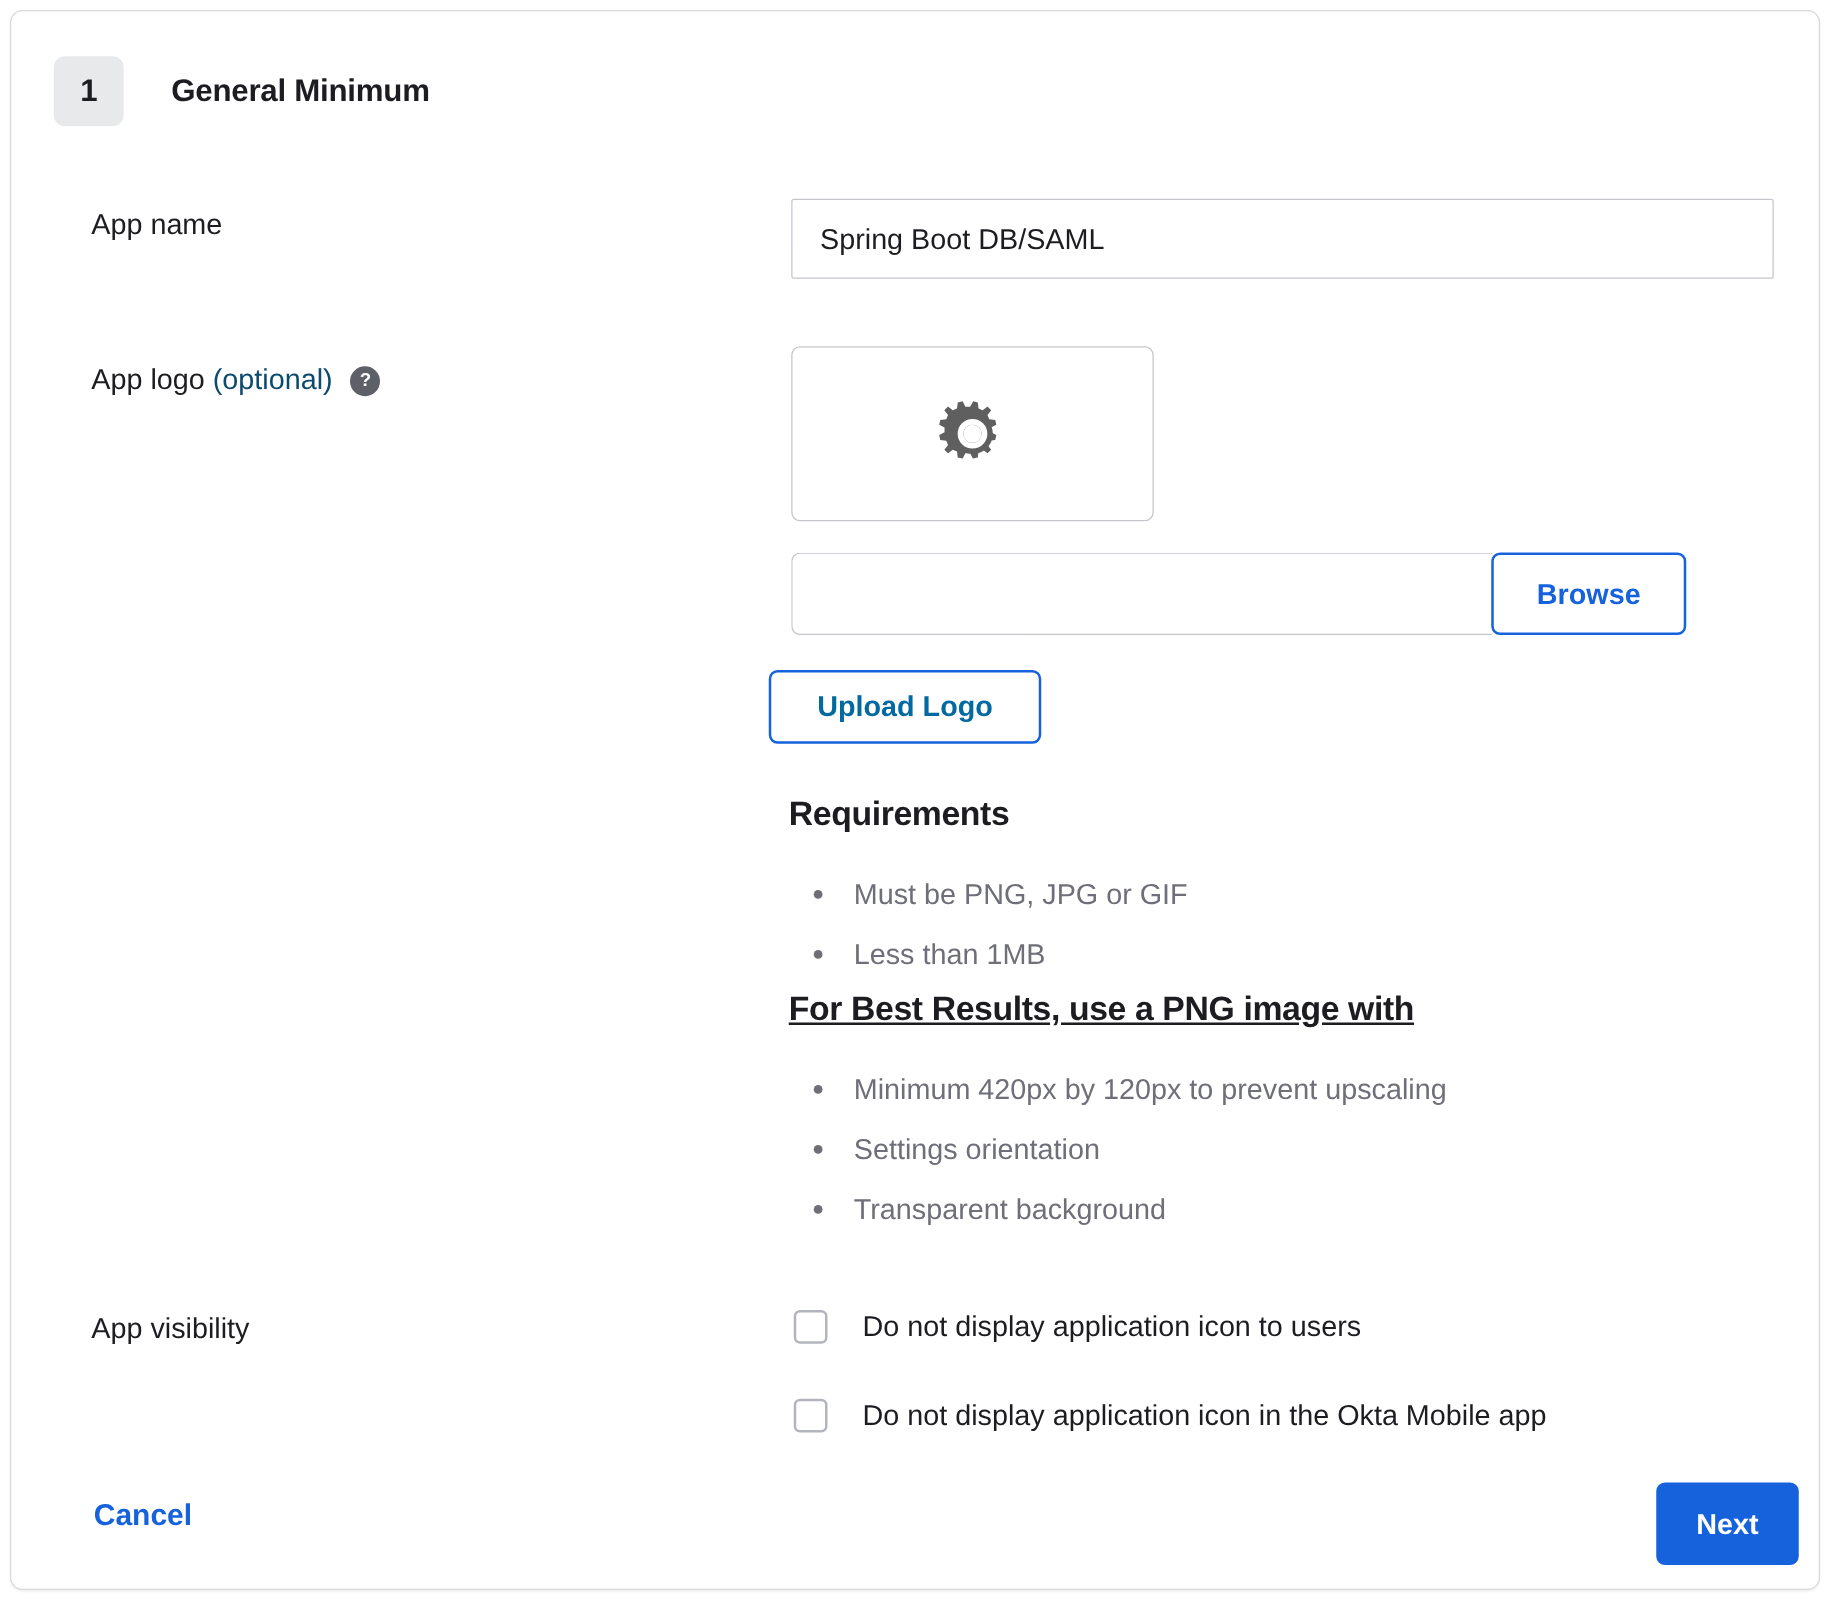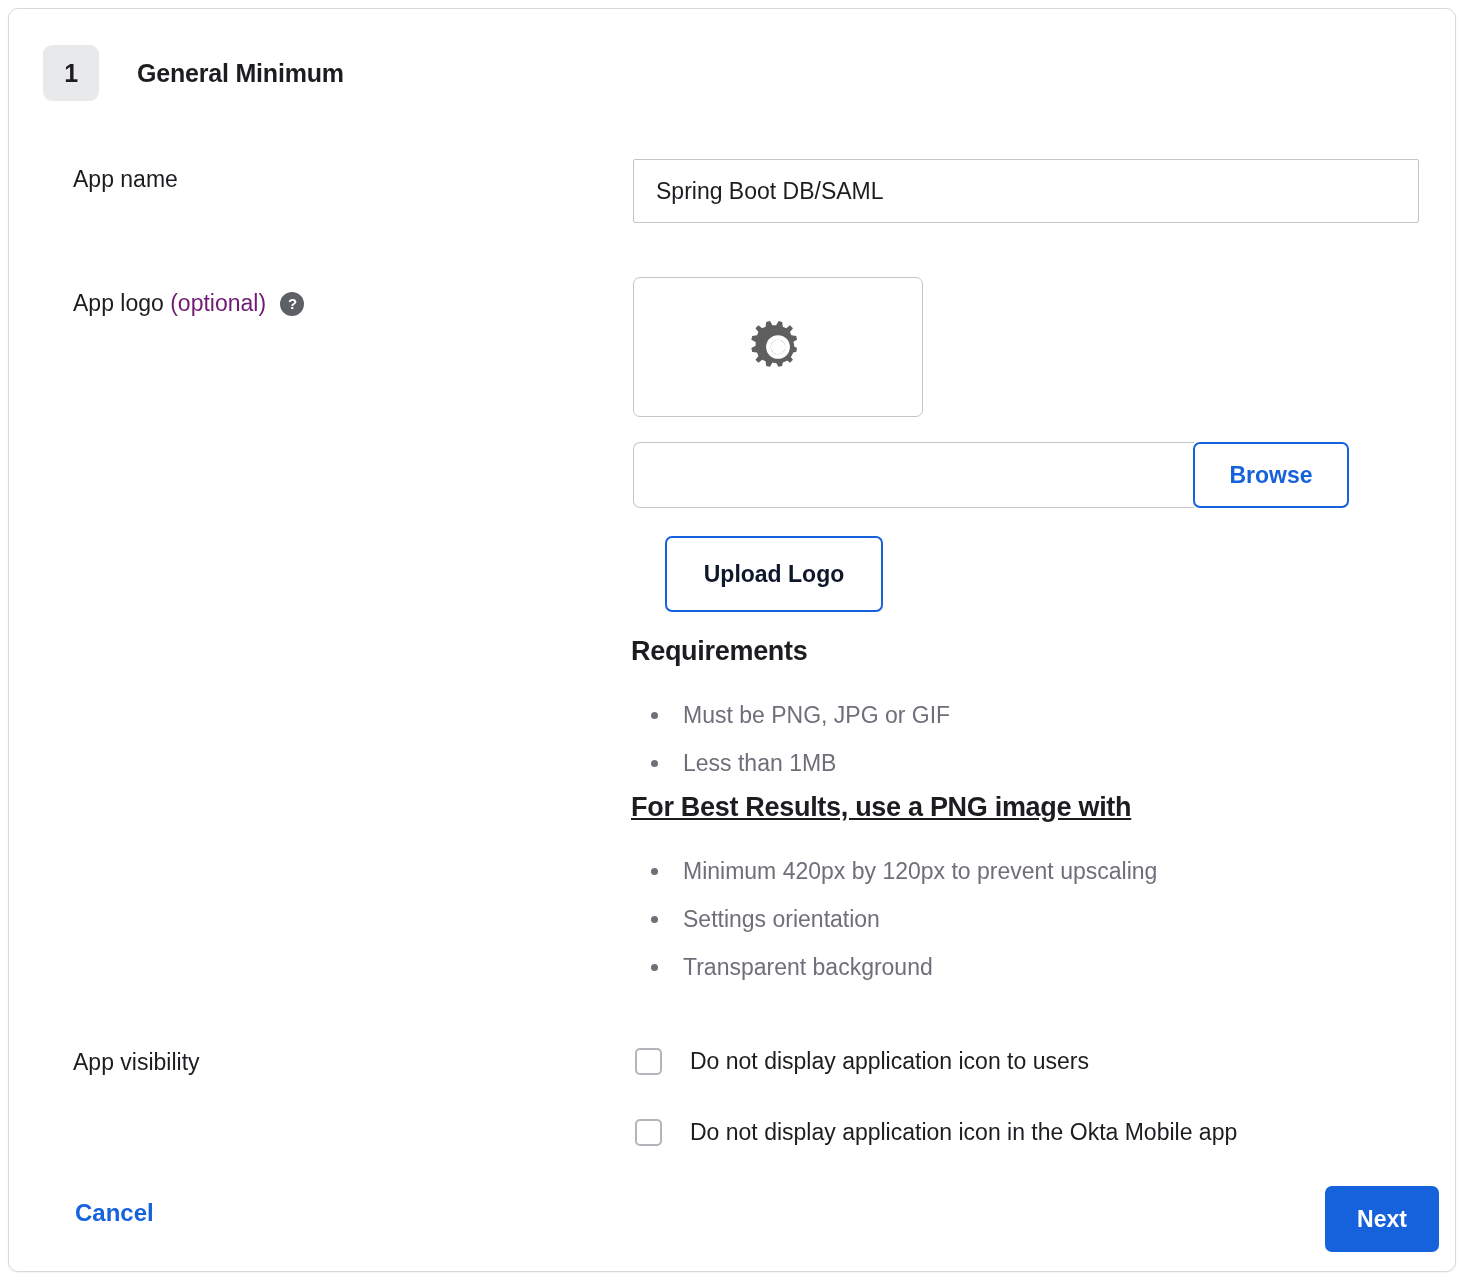--- a/index.html
+++ b/index.html
@@ -59,21 +59,21 @@
 
   
   .row-label {
     position: absolute;
     left: 64px;
     font-size: 23px;
     color: #1d1d21;
     white-space: nowrap;
   }
   .muted {
-    color: #701a75;
+    color: #0c4a6e;
   }
 
   .help-icon {
     display: inline-block;
     vertical-align: 2px;
     margin-left: 8px;
     width: 24px;
     height: 24px;
     border-radius: 50%;
     background: #5e6068;
@@ -151,29 +151,29 @@
     color: #1662dc;
     font-family: "Liberation Sans", sans-serif;
     font-size: 23px;
     font-weight: bold;
     cursor: pointer;
     margin-left: -1px;
   }
 
   .upload-btn {
     position: absolute;
-    left: 656px;
+    left: 606px;
     top: 527px;
     width: 218px;
-    height: 76px;
+    height: 59px;
     box-sizing: border-box;
     border: 2px solid #1662dc;
     border-radius: 7px;
     background: #ffffff;
-    color: #0f172a;
+    color: #0369a1;
     font-family: "Liberation Sans", sans-serif;
     font-size: 23px;
     font-weight: bold;
     cursor: pointer;
   }
 
   
   .req-heading {
     position: absolute;
     left: 622px;

